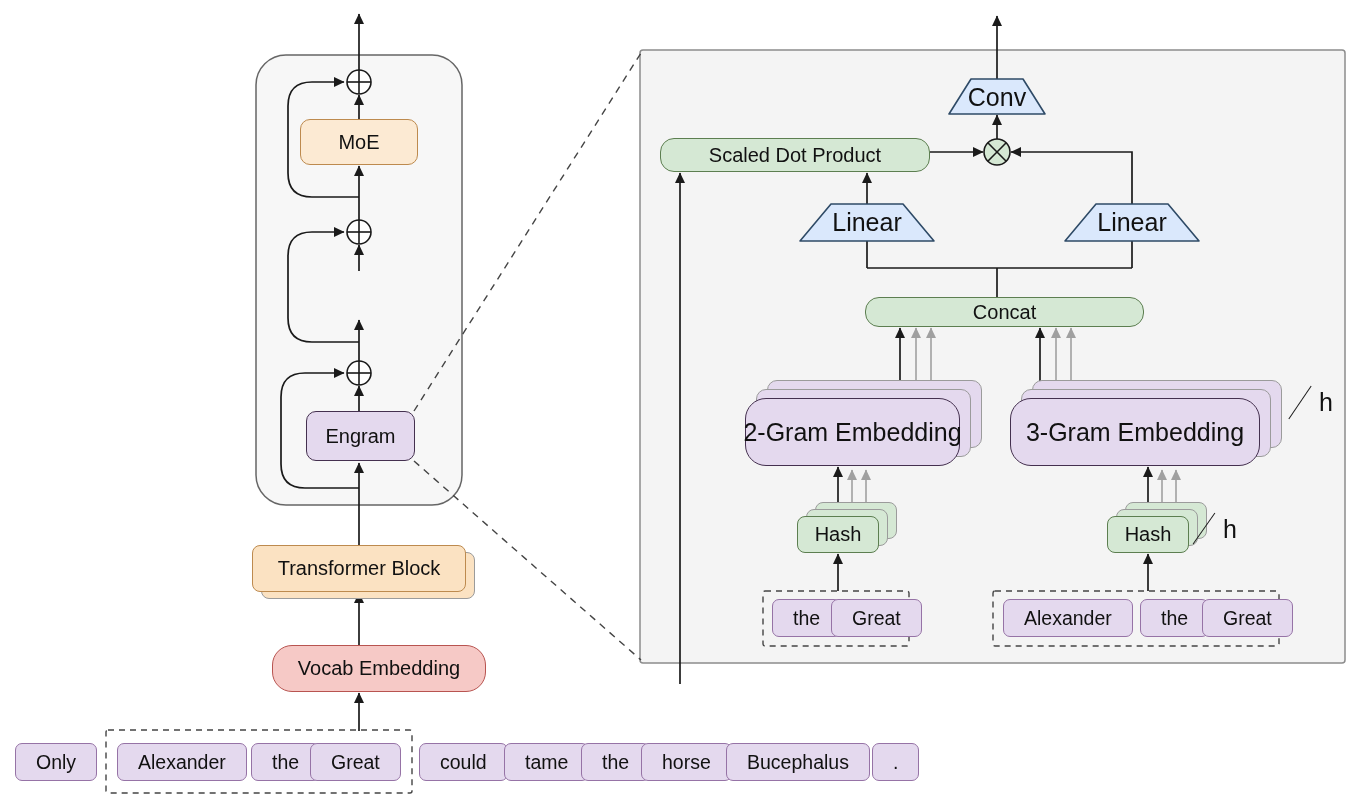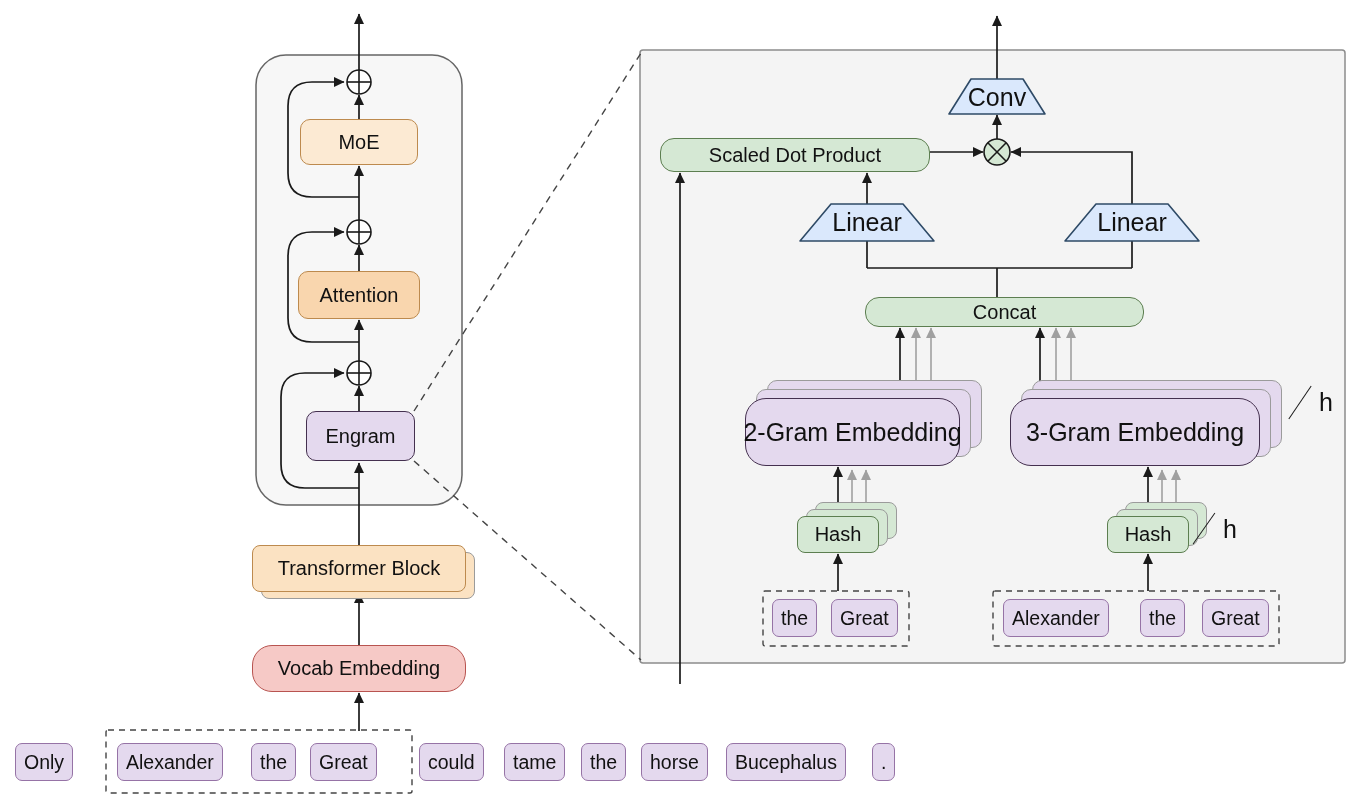--- a/index.html
+++ b/index.html
@@ -5,30 +5,30 @@
   html,body{margin:0;padding:0;background:#ffffff;}
   .stage{
     position:relative;width:1370px;height:804px;overflow:hidden;
     font-family:"Liberation Sans","DejaVu Sans",sans-serif;color:var(--text,#111);
     background:#ffffff;
   }
   .layer{position:absolute;left:0;top:0;pointer-events:none;}
   .box,.lbl,.token,.ghost{position:absolute;box-sizing:border-box;display:flex;align-items:center;justify-content:center;}
   .box{font-size:20px;border:1.6px solid #333;white-space:nowrap;}
   .lbl{font-size:25px;background:transparent;border:none;white-space:nowrap;}
-  .token{height:38px;padding:0 8px;font-size:19.5px;white-space:nowrap;
+  .token{height:38px;padding:0 20px;font-size:19.5px;white-space:nowrap;
     background:var(--purple-fill);border:1.6px solid var(--purple-stroke);border-radius:7px;}
   .ghost{border-radius:10px;border:1.5px solid var(--ghost-stroke);}
   
   .moe{background:var(--moe-fill);border-color:var(--orange-stroke);border-radius:10px;}
   .attn{background:var(--attention-fill);border-color:var(--orange-stroke);border-radius:10px;}
   .engram{background:var(--purple-fill);border-color:var(--purple-dark);border-radius:10px;}
   .tb{background:var(--tb-fill);border-color:var(--orange-stroke);border-radius:8px;}
   .tb-ghost{background:var(--tb-fill);border-radius:8px;}
-  .vocab{background:var(--red-fill);border-color:var(--red-stroke);border-radius:20px;}
+  .vocab{background:var(--red-fill);border-color:var(--red-stroke);border-radius:20px;margin-left:20px;}
   
   .green{background:var(--green-fill);border-color:var(--green-stroke);border-radius:14px;}
   .emb{background:var(--purple-fill);border-color:var(--purple-dark);border-radius:21px;font-size:25px;}
   .emb-ghost{background:var(--purple-fill);}
   .hash{background:var(--green-fill);border-color:var(--green-stroke);border-radius:8px;}
   .hash-ghost{background:var(--green-fill);border-radius:8px;}
   .inputhidden{background:var(--input-fill);border-color:var(--input-stroke);border-radius:6px;}
   .slash{position:absolute;height:0;border-top:1.7px solid #1a1a1a;}
 </style>
 </head>
@@ -140,21 +140,20 @@
       <rect x="763" y="591" width="146" height="55" rx="2"></rect>
       <rect x="993" y="591" width="286" height="55" rx="2"></rect>
       <rect x="106" y="730" width="306" height="63" rx="2"></rect>
     </g>
   </svg>
 
   <div class="ghost tb-ghost" style="left:261px;top:552px;width:214px;height:47px"></div>
   <div class="box tb" style="left:252px;top:545px;width:214px;height:47px">Transformer Block</div>
   <div class="box vocab" style="left:252px;top:645px;width:214px;height:47px">Vocab Embedding</div>
   <div class="box moe" style="left:300px;top:119px;width:118px;height:46px">MoE</div>
-  <div class="box attn" style="left:298px;top:271px;width:122px;height:48px">Attention</div>
   <div class="box engram" style="left:306px;top:411px;width:109px;height:50px">Engram</div>
 
   <div class="token" style="left:15px;top:743px">Only</div>
   <div class="token" style="left:117px;top:743px">Alexander</div>
   <div class="token" style="left:251px;top:743px">the</div>
   <div class="token" style="left:310px;top:743px">Great</div>
   <div class="token" style="left:419px;top:743px">could</div>
   <div class="token" style="left:504px;top:743px">tame</div>
   <div class="token" style="left:581px;top:743px">the</div>
   <div class="token" style="left:641px;top:743px">horse</div>

